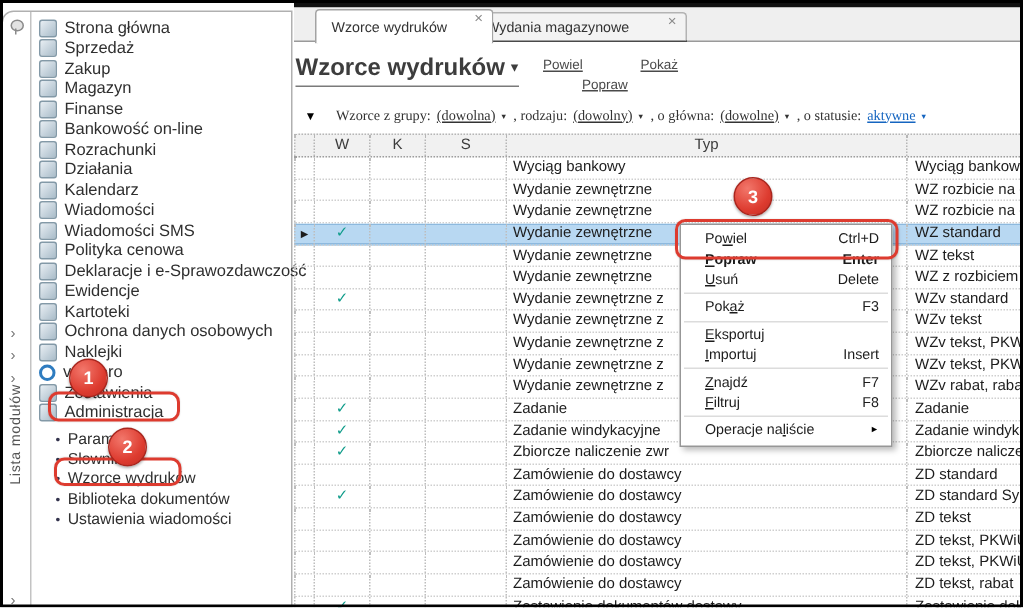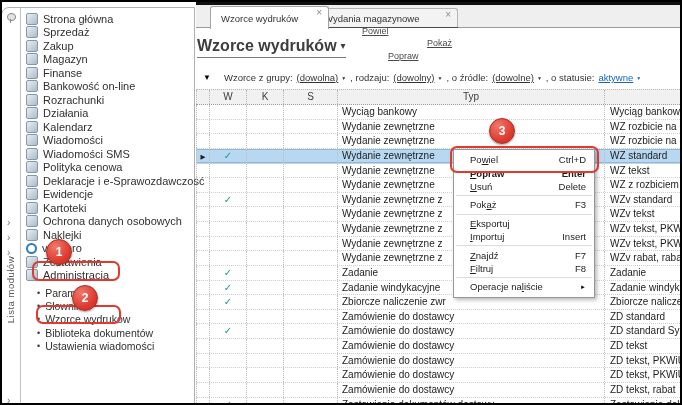--- a/index.html
+++ b/index.html
@@ -36,21 +36,21 @@
        border-radius:3px 3px 0 0;font-size:9.5px;color:#333;white-space:nowrap;}
   .tab .tab-label{flex:1;}
   .tab .tab-close{margin-left:8px;color:#8a8a8a;font-size:10px;align-self:flex-start;line-height:12px;cursor:pointer;}
   .tab.active{left:14px;top:1px;width:101px;height:22px;background:#fff;border:1px solid #a3a3a3;border-bottom:none;z-index:3;}
   .tab.inactive{left:117px;top:3px;width:127px;height:18px;background:#f3f3f3;border:1px solid #b3b3b3;border-bottom:none;
                 box-shadow:0 1px 0 #4a4a4a;}
   #pagetitle{position:absolute;left:197px;top:37px;font-size:16px;font-weight:bold;color:#3d3d3d;
              border-bottom:1px solid #7a7a7a;padding-bottom:2px;cursor:pointer;}
   .title-caret{font-size:10px;margin-left:4px;vertical-align:2px;}
   .hlink{position:absolute;font-size:9px;color:#4a4a4a;text-decoration:underline;cursor:pointer;white-space:nowrap;}
-  #lnk-powiel{left:362px;top:26px;}
+  #lnk-powiel{left:362px;top:38px;}
   #lnk-popraw{left:362px;top:51px;margin-left:26px;}
   #lnk-pokaz{left:427px;top:38px;}
 
   
   #filterbar{position:absolute;left:203px;top:71px;right:2px;height:13px;display:flex;align-items:center;
              font-size:9.5px;color:#333;white-space:nowrap;}
   .funnel{font-size:8px;color:#000;margin-right:11px;}
   .f-text{margin:0 2px;}
   .f-link{text-decoration:underline;color:#333;margin:0 2px;cursor:pointer;}
   .f-link.blue{color:#1565c0;}
@@ -229,26 +229,26 @@
     </div>
 
   <div id="pagetitle"><span>Wzorce wydruków</span><span class="title-caret">▾</span></div>
 
   <span class="hlink" id="lnk-powiel">Powiel</span>
   <span class="hlink" id="lnk-popraw">Popraw</span>
   <span class="hlink" id="lnk-pokaz">Pokaż</span>
 
   <div id="filterbar">
     <span class="funnel">▼</span>
-    <span style="display:flex;align-items:center;">
+    <span style="display:flex;align-items:center;font-family:Liberation Serif, serif;">
         <span class="f-text">Wzorce z grupy:</span>
         <span class="f-link"><span>(dowolna)</span><span class="f-caret">▼</span></span>
         <span class="f-text">, rodzaju:</span>
         <span class="f-link"><span>(dowolny)</span><span class="f-caret">▼</span></span>
-        <span class="f-text">, o źródle:</span>
+        <span class="f-text">, o główna:</span>
         <span class="f-link"><span>(dowolne)</span><span class="f-caret">▼</span></span>
         <span class="f-text">, o statusie:</span>
         <span class="f-link blue"><span>aktywne</span><span class="f-caret">▼</span></span>
       </span>
   </div>
 
   <div id="table">
     <div class="thead">
       <div class="th c-ind"></div>
       <div class="th c-w">W</div>

